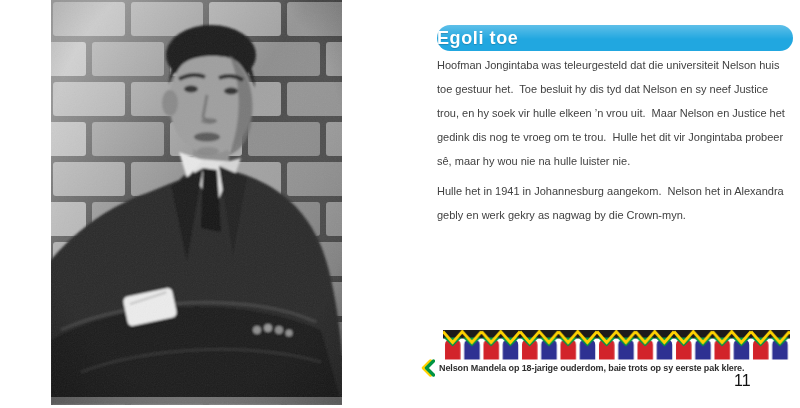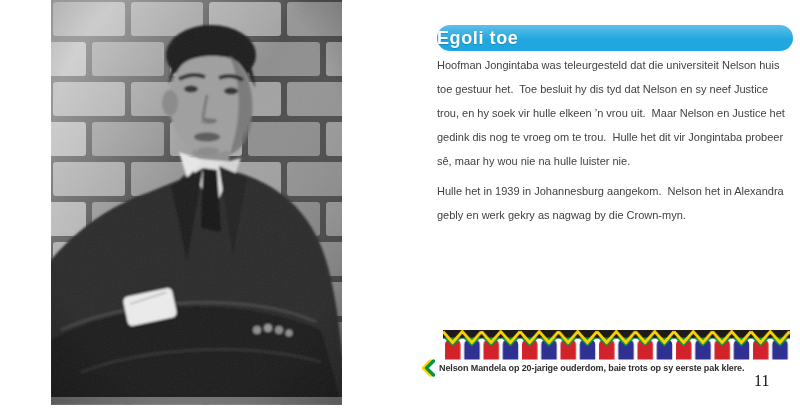--- a/index.html
+++ b/index.html
@@ -41,22 +41,22 @@
   
   .caption-row{position:absolute;left:420px;top:359px;display:flex;align-items:center;gap:4px;}
   .caption-row svg{display:block;flex:0 0 auto;}
   .chev-yellow{stroke:var(--border-yellow,#ffd200);stroke-width:3.4;fill:none;stroke-linecap:round;stroke-linejoin:round;}
   .chev-green{stroke:var(--border-green,#009444);stroke-width:3.4;fill:none;stroke-linecap:round;stroke-linejoin:round;}
   .caption-text{
     color:var(--caption-text,#2e2e2e);font-size:9px;font-weight:bold;
     letter-spacing:-0.1px;white-space:nowrap;
   }
   .page-number{
-    position:absolute;left:754px;top:372px;width:30px;
-    font-family:Liberation Serif, serif;font-size:16px;
+    position:absolute;left:734px;top:372px;width:30px;
+    font-family:Liberation Sans, sans-serif;font-size:16px;
     color:var(--page-number-color,#111111);
   }
 </style>
 </head>
 <body>
 
 <div class="page">
 
   <div class="photo">
     <svg viewBox="0 0 291 405" preserveAspectRatio="none">
@@ -139,21 +139,21 @@
       <rect x="0" y="0" width="291" height="405" filter="url(#grain)" opacity="0.09"></rect>
     </svg>
   </div>
 
   <div class="banner">
     <span>Egoli toe</span>
   </div>
 
   <div class="body-text">
     <p>Hoofman Jongintaba was teleurgesteld dat die universiteit Nelson huis toe gestuur het.  Toe besluit hy dis tyd dat Nelson en sy neef Justice trou, en hy soek vir hulle elkeen ’n vrou uit.  Maar Nelson en Justice het gedink dis nog te vroeg om te trou.  Hulle het dit vir Jongintaba probeer sê, maar hy wou nie na hulle luister nie.</p>
-    <p>Hulle het in 1939 in Johannesburg aangekom.  Nelson het in Alexandra gebly en werk gekry as nagwag by die Crown-myn.</p>
+    <p>Hulle het in 1941 in Johannesburg aangekom.  Nelson het in Alexandra gebly en werk gekry as nagwag by die Crown-myn.</p>
   </div>
 
   <svg class="border-strip" viewBox="0 0 347 30" preserveAspectRatio="none">
     <defs>
       <pattern id="ndebele" width="38.5" height="30" patternUnits="userSpaceOnUse">
         <rect x="0" y="0" width="38.5" height="30" fill="#ffffff"></rect>
         <rect class="nd-black" x="0" y="0" width="38.5" height="8.5"></rect>
         <path class="nd-red" d="M2,29.5 L2,15 Q2,9.5 7.5,9.5 L12,9.5 Q17.5,9.5 17.5,15 L17.5,29.5 Z"></path>
         <path class="nd-blue" d="M21.25,29.5 L21.25,15 Q21.25,9.5 26.75,9.5 L31.25,9.5 Q36.75,9.5 36.75,15 L36.75,29.5 Z"></path>
         <polygon class="nd-green" points="0.5,7.5 18.8,7.5 9.6,16.5"></polygon>
@@ -162,18 +162,18 @@
       </pattern>
     </defs>
     <rect x="0" y="0" width="347" height="30" fill="url(#ndebele)"></rect>
   </svg>
 
   <div class="caption-row">
     <svg width="15" height="18" viewBox="0 0 15 18">
       <polyline class="chev-yellow" points="10.5,2 3.5,9 10.5,16"></polyline>
       <polyline class="chev-green" points="13.5,2 6.5,9 13.5,16"></polyline>
     </svg>
-    <span class="caption-text">Nelson Mandela op 20-jarige ouderdom, baie trots op sy eerste pak klere.</span>
+    <span class="caption-text">Nelson Mandela op 18-jarige ouderdom, baie trots op sy eerste pak klere.</span>
   </div>
 
   <div class="page-number">11</div>
 
 </div>
 
 </body></html>

